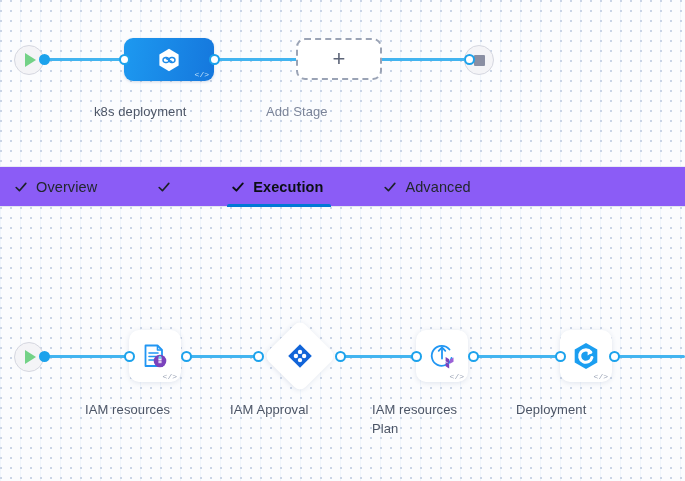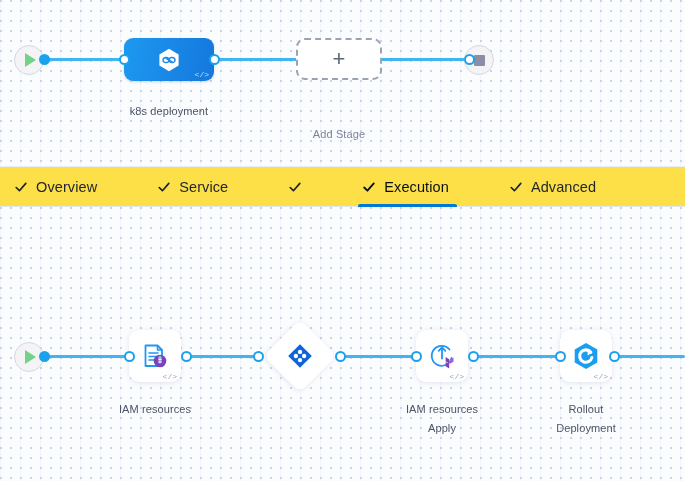--- a/index.html
+++ b/index.html
@@ -21,40 +21,40 @@
       linear-gradient(to right, #f0f5fb 1px, transparent 1px);
     background-size: 10px 10px, 20px 20px;
   }
   .canvas-top    { top: 0;   height: 166px; }
   .canvas-bottom { top: 207px; height: 274px; }
 
   
   .tabbar {
     position: absolute; top: 166px; left: 0;
     width: 685px; height: 41px;
-    background: #fde047;
+    background: #8b5cf6;
     border-top: 1px solid #e8edf4;
     border-bottom: 1px solid #e1e7ef;
     display: flex; align-items: stretch;
     padding-left: 10px;
   }
   .tab {
     position: relative;
     display: flex; align-items: center; gap: 8px;
     padding: 0 22px 0 4px;
     margin-right: 34px;
     cursor: pointer;
     white-space: nowrap;
   }
   .tab .tab-label {
     font-size: 14.5px;
     color: #22272e;
     letter-spacing: .1px;
   }
-  .tab.active .tab-label { font-weight: normal; color: #0b0f14; }
+  .tab.active .tab-label { font-weight: bold; color: #0b0f14; }
   .tab .check { width: 14px; height: 14px; display: block; flex: none; }
   .tab.active::after {
     content: "";
     position: absolute; left: 0; right: 14px; bottom: -1px;
     height: 3px; background: #0278d5; border-radius: 2px 2px 0 0;
   }
 
   
   .line {
     position: absolute; height: 3px;
@@ -103,26 +103,26 @@
     background: #ffffff; border: 2px dashed #9aa3b5;
     display: flex; align-items: center; justify-content: center;
     z-index: 3; cursor: pointer;
   }
   .add-stage .plus {
     font-size: 22px; color: #5d6578; line-height: 1; font-weight: 300;
   }
 
   
   .node-label {
-    position: absolute; text-align: center;
-    font-size: 11px; color: #4c5566; line-height: 19px;
+    position: absolute; 
+    font-size: 13px; color: #4c5566; line-height: 19px;
     letter-spacing: .1px;
     pointer-events: none;
   }
-  .node-label.muted { color: #7b8499; margin-top: 23px; }
+  .node-label.muted { color: #7b8499; }
 
   
   .step-node {
     position: absolute;
     width: 52px; height: 52px; border-radius: 10px;
     background: #ffffff;
     box-shadow: 0 1px 5px rgba(40,70,120,.13);
     display: flex; align-items: center; justify-content: center;
     z-index: 3; cursor: pointer;
   }
@@ -191,26 +191,20 @@
 
   <div class="tabbar">
 
     <div class="tab">
       <svg class="check" viewBox="0 0 16 16">
         <path d="M2.5 8.6 L6.2 12.2 L13.5 3.9" fill="none" stroke="#1c2229" stroke-width="1.9" stroke-linecap="round" stroke-linejoin="round"></path>
       </svg>
       <span class="tab-label">Overview</span>
     </div>
 
-    <div class="tab">
-      <svg class="check" viewBox="0 0 16 16">
-        <path d="M2.5 8.6 L6.2 12.2 L13.5 3.9" fill="none" stroke="#1c2229" stroke-width="1.9" stroke-linecap="round" stroke-linejoin="round"></path>
-      </svg>
-      <span class="tab-label">Service</span>
-    </div>
 
     <div class="tab">
       <svg class="check" viewBox="0 0 16 16">
         <path d="M2.5 8.6 L6.2 12.2 L13.5 3.9" fill="none" stroke="#1c2229" stroke-width="1.9" stroke-linecap="round" stroke-linejoin="round"></path>
       </svg>
     </div>
 
     <div class="tab active">
       <svg class="check" viewBox="0 0 16 16">
         <path d="M2.5 8.6 L6.2 12.2 L13.5 3.9" fill="none" stroke="#0b0f14" stroke-width="2.1" stroke-linecap="round" stroke-linejoin="round"></path>
@@ -270,50 +264,52 @@
         <g fill="#ffffff">
           <circle cx="11.3" cy="16" r="2.5"></circle>
           <circle cx="20.7" cy="16" r="2.5"></circle>
           <circle cx="16" cy="11.3" r="2.5"></circle>
           <circle cx="16" cy="20.7" r="2.5"></circle>
         </g>
       </svg>
     </div>
     <div class="dot" style="left:253px; top:144px;"></div>
     <div class="dot" style="left:335px; top:144px;"></div>
+    <div class="node-label" style="left:230px; top:193px; width:140px;">
+      <div>IAM Approval</div>
+    </div>
 
     <div class="step-node" style="left:416px; top:123px;">
       <svg width="32" height="32" viewBox="0 0 32 32">
         <path d="M23.5 9.5 a10 10 0 1 0 2 8.5" fill="none" stroke="#2196f3" stroke-width="1.8" stroke-linecap="round"></path>
         <path d="M16 7.5 v11" fill="none" stroke="#2196f3" stroke-width="1.8" stroke-linecap="round"></path>
         <path d="M12.7 10.8 L16 7.4 L19.3 10.8" fill="none" stroke="#2196f3" stroke-width="1.8" stroke-linecap="round" stroke-linejoin="round"></path>
         <g fill="#7b42bc">
           <path d="M19.6 17.1 l3.6 2.1 v4.2 l-3.6 -2.1 Z"></path>
           <path d="M23.9 19.6 l3.6 -2.1 v4.2 l-3.6 2.1 Z" fill="#9c62d6"></path>
           <path d="M19.6 22.1 l3.6 2.1 v4.2 l-3.6 -2.1 Z"></path>
         </g>
       </svg>
       <span class="code-mark">&lt;/&gt;</span>
     </div>
     <div class="dot" style="left:411px; top:144px;"></div>
     <div class="dot" style="left:468px; top:144px;"></div>
     <div class="node-label" style="left:372px; top:193px; width:140px;">
       <div>IAM resources</div>
-      <div>Apply</div>
+      <div>Plan</div>
     </div>
 
     <div class="step-node" style="left:560px; top:123px;">
       <svg width="32" height="32" viewBox="0 0 32 32">
         <path d="M16 3 L27.3 9.5 L27.3 22.5 L16 29 L4.7 22.5 L4.7 9.5 Z" fill="#1b9ef0"></path>
         <path d="M20.8 12.3 a6.2 6.2 0 1 0 1.1 5.2" fill="none" stroke="#ffffff" stroke-width="3.1" stroke-linecap="round"></path>
         <path d="M17.6 8.9 L22.3 12.5 L17.6 15.6 Z" fill="#ffffff"></path>
       </svg>
       <span class="code-mark">&lt;/&gt;</span>
     </div>
     <div class="dot" style="left:555px; top:144px;"></div>
     <div class="dot" style="left:609px; top:144px;"></div>
     <div class="node-label" style="left:516px; top:193px; width:140px;">
-      <div>Rollout</div>
       <div>Deployment</div>
     </div>
 
   </div>
 </div>
 
 </body></html>

